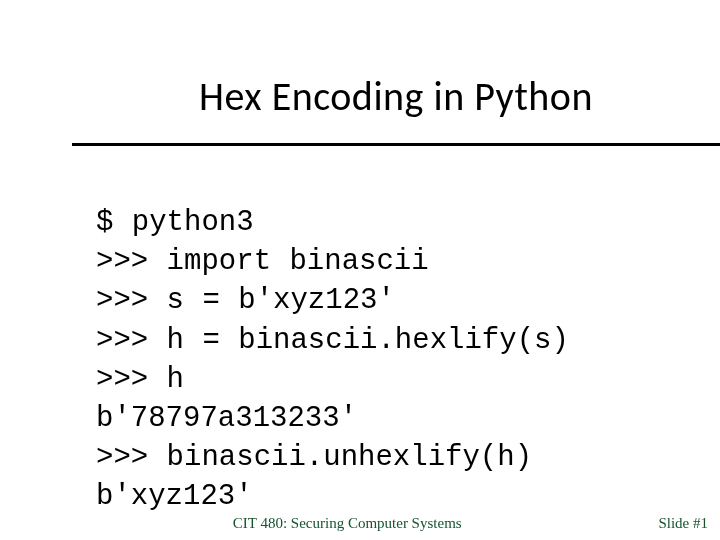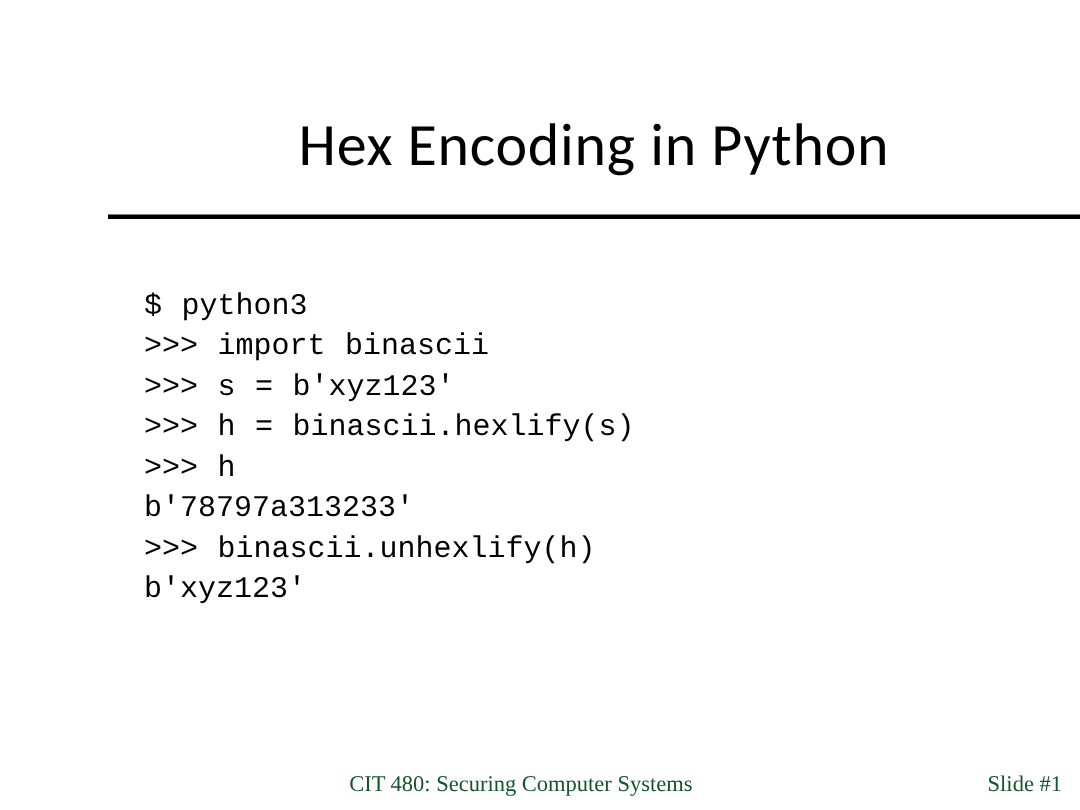--- a/index.html
+++ b/index.html
@@ -20,21 +20,21 @@
     padding-bottom: 10px;
     letter-spacing: 0.5px;
   }
   .rule {
     border: none;
     border-top: 3px solid #000;
     margin: 0 0 18px 0;
   }
   .code {
     font-family: Consolas, "Courier New", monospace;
-    font-size: 20px;
+    font-size: 29px;
     line-height: 1.35;
     color: #000;
     white-space: pre;
     word-spacing: 1px;
   }
   .footer {
     position: absolute;
     bottom: 20px;
     left: 0;
     width: 100%;

